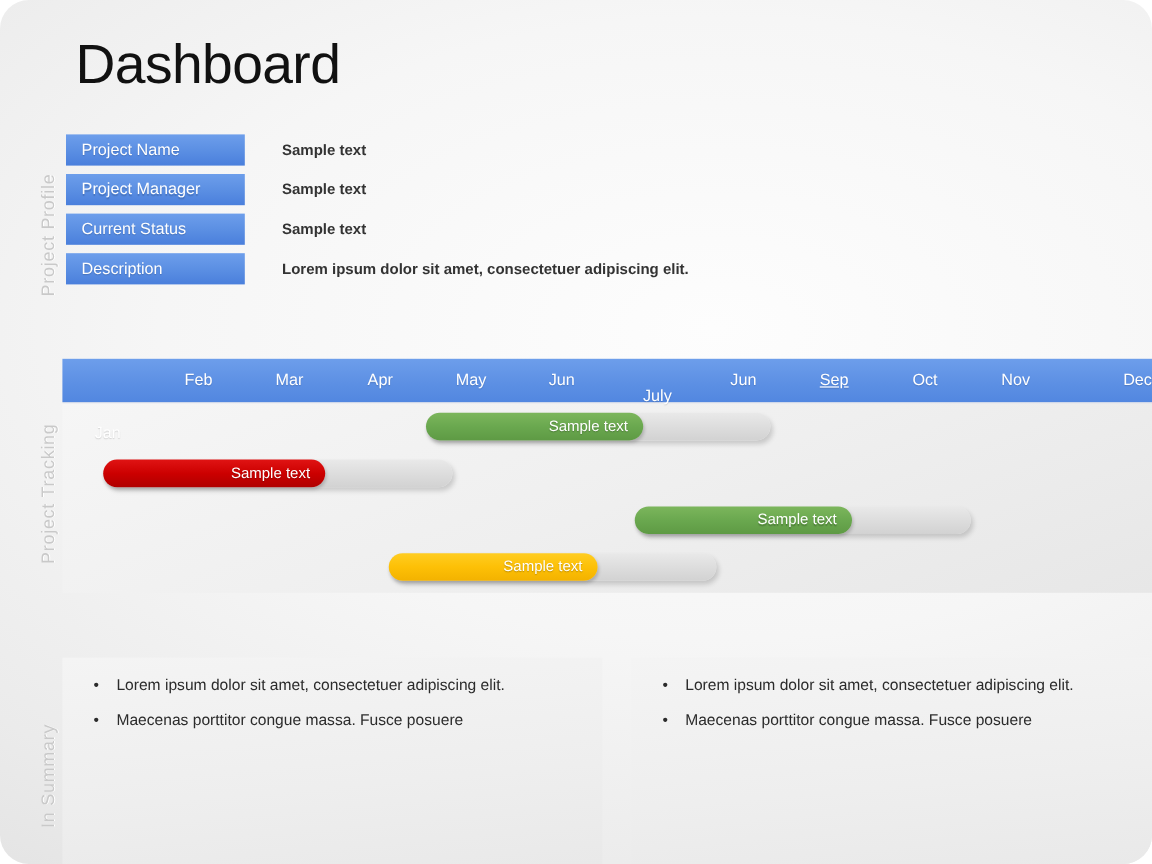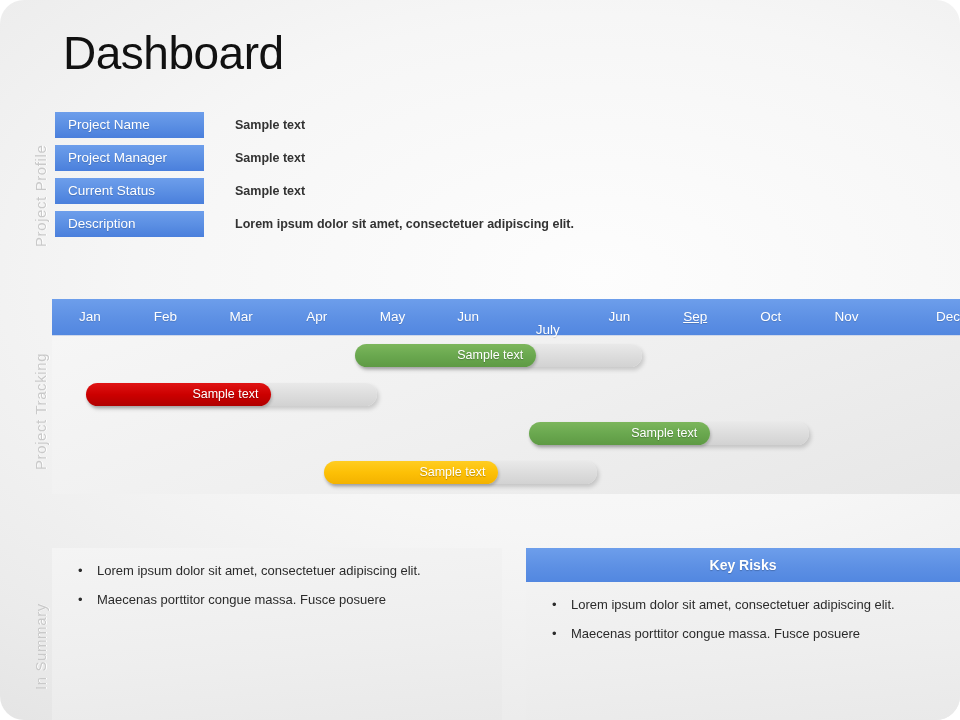--- a/index.html
+++ b/index.html
@@ -213,21 +213,21 @@
         <div class="profile-val">Sample text</div>
       </div>
       <div class="profile-row" style="top: 211px;">
         <div class="profile-key">Description</div>
         <div class="profile-val">Lorem ipsum dolor sit amet, consectetuer adipiscing elit.</div>
       </div>
     </div>
 
   <div id="track-panel">
     <div id="track-header">
-        <div class="month" style="left: 0px; width: 75.6667px;">Jan</div>
+        <div class="month" style="left: 0px; width: 75.6667px; margin-top: 44px;">Jan</div>
         <div class="month" style="left: 75.6667px; width: 75.6667px;">Feb</div>
         <div class="month" style="left: 151.333px; width: 75.6667px;">Mar</div>
         <div class="month" style="left: 227px; width: 75.6667px;">Apr</div>
         <div class="month" style="left: 302.667px; width: 75.6667px;">May</div>
         <div class="month" style="left: 378.333px; width: 75.6667px;">Jun</div>
         <div class="month" style="left: 458px; width: 75.6667px; margin-top: 13px;">July</div>
         <div class="month" style="left: 529.667px; width: 75.6667px;">Jun</div>
         <div class="month" style="left: 605.333px; width: 75.6667px; text-decoration: underline;">Sep</div>
         <div class="month" style="left: 681px; width: 75.6667px;">Oct</div>
         <div class="month" style="left: 756.667px; width: 75.6667px; text-align: center;">Nov</div>
@@ -262,20 +262,19 @@
   </div>
 
   <div class="sumbox left">
     <div class="sum-body" id="sum-body-0">
         <div class="bullet-row"><span class="dot">•</span><span>Lorem ipsum dolor sit amet, consectetuer adipiscing elit.</span></div>
         <div class="bullet-row"><span class="dot">•</span><span>Maecenas porttitor congue massa. Fusce posuere</span></div>
       </div>
   </div>
 
   <div class="sumbox right">
-    <div class="sum-head">Key Risks</div>
     <div class="sum-body" id="sum-body-1">
         <div class="bullet-row"><span class="dot">•</span><span>Lorem ipsum dolor sit amet, consectetuer adipiscing elit.</span></div>
         <div class="bullet-row"><span class="dot">•</span><span>Maecenas porttitor congue massa. Fusce posuere</span></div>
       </div>
   </div>
 
 </div>
 
 </body></html>

